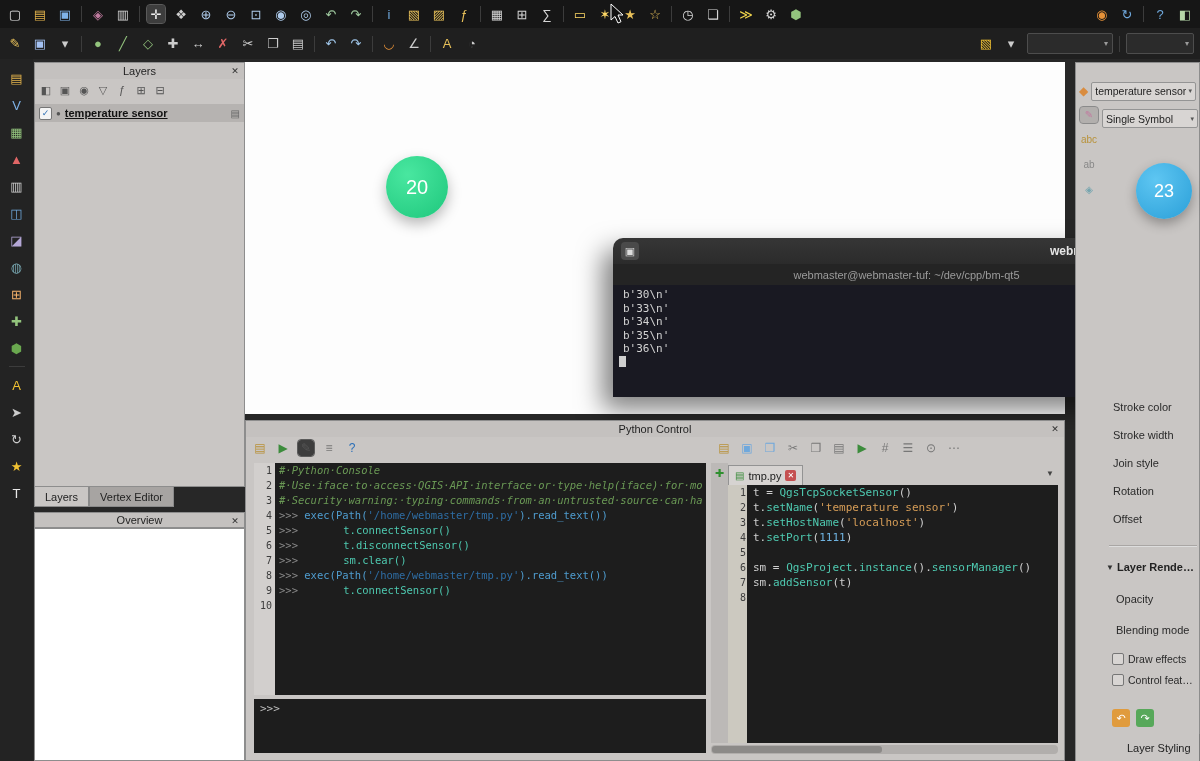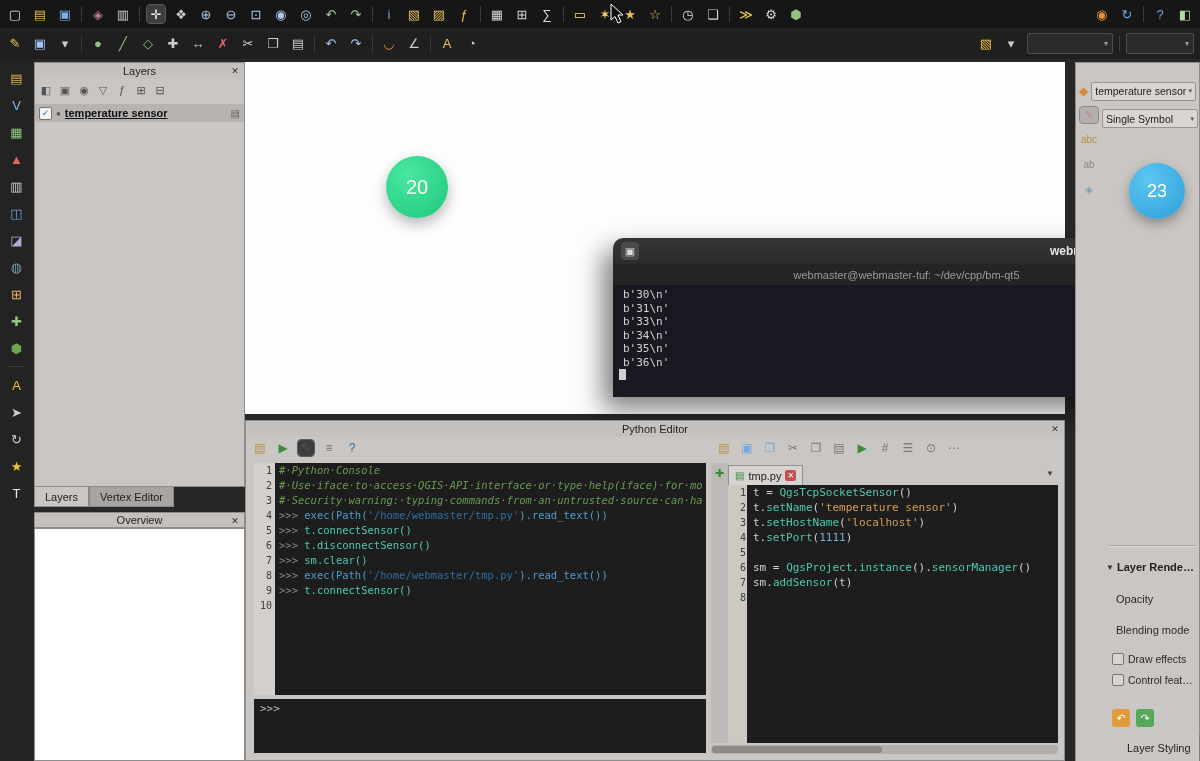--- a/index.html
+++ b/index.html
@@ -84,38 +84,38 @@
   .etab-caret{position:absolute;left:800px;top:48px;font-size:8px;color:#444;}
   .pc-editor{position:absolute;left:482px;top:64px;width:330px;height:258px;font-size:11px;line-height:15px;color:#cfcfcf;
     background:linear-gradient(to right,#ccc9c0 0,#ccc9c0 19px,#1d1d1d 19px);}
   .pc-hscroll{position:absolute;left:465px;top:324px;width:347px;height:9px;background:#b1aeac;border-radius:4px;}
   .pc-hthumb{position:absolute;left:1px;top:1px;width:170px;height:7px;background:#8c8a88;border-radius:3px;}
 
   .tok-comment{color:#6a9955;font-style:italic;}
   .tok-prompt{color:#8a8a8a;}
   .tok-kw{color:#4f9dd0;}
   .tok-str2{color:#2e6da4;}
-  .tok-call{color:#4ec9b0;}
+  .tok-call{color:#4ec9b0;margin-left:39px;}
   .tok-plain{color:#cfcfcf;}
   .tok-func{color:#4ec9b0;}
   .tok-str{color:#d69d57;}
   .tok-num{color:#6fb3e0;}
 
   
   .spp{position:absolute;left:1075px;top:62px;width:125px;height:699px;background:#c9c6c4;border:1px solid #8d8d8d;box-sizing:border-box;}
   .sp-toprow{position:absolute;left:3px;top:18px;width:117px;height:20px;display:flex;align-items:center;gap:3px;}
   .sp-layer-ic{font-size:12px;color:#d98c3f;}
   .combo-light{flex:1;min-width:0;height:19px;background:#d8d5d3;border:1px solid #949494;border-radius:2px;font-size:10.5px;color:#1e1e1e;display:flex;align-items:center;padding:0 3px;box-sizing:border-box;}
   .combo-light .val{white-space:nowrap;overflow:hidden;text-overflow:ellipsis;flex:1;}
   .combo-light .caret{font-size:7px;color:#555;margin-left:2px;}
   .sp-rail{position:absolute;left:2px;top:44px;width:22px;display:flex;flex-direction:column;gap:9px;align-items:center;}
   .sp-rail .ticon{width:18px;height:16px;font-size:10px;}
   .sp-rail .ticon.act{background:#b2afad;outline:1px solid #8a8a8a;}
   .sp-symbol{position:absolute;left:26px;top:46px;width:96px;display:flex;justify-content:flex-end;}
-  .sp-preview{position:absolute;left:53px;top:100px;width:56px;height:56px;border-radius:50%;
+  .sp-preview{position:absolute;left:60px;top:100px;width:56px;height:56px;border-radius:50%;
     background:radial-gradient(circle at 35% 30%, #5ec6f2, #2a9fd8);
     color:#fff;font-size:18px;display:flex;align-items:center;justify-content:center;box-shadow:0 5px 12px rgba(0,0,0,.3);}
   .prop-label{position:static;font-size:11px;color:#2a2a2a;margin:0 0 16px 0;}
   .sp-props{position:absolute;left:37px;top:338px;width:84px;}
   .groove{position:absolute;left:33px;top:482px;width:88px;height:1px;background:#a9a6a4;border-bottom:1px solid #ddd;}
   .sp-render-hdr{position:absolute;left:30px;top:498px;width:92px;font-size:11px;font-weight:bold;color:#222;display:flex;align-items:center;gap:3px;}
   .sp-render-hdr .arr{font-size:8px;color:#333;}
   .sp-render-hdr .txt{white-space:nowrap;overflow:hidden;text-overflow:ellipsis;}
   .sp-opacity{position:absolute;left:40px;top:530px;font-size:11px;color:#2a2a2a;}
   .sp-blend{position:absolute;left:40px;top:561px;font-size:11px;color:#2a2a2a;}
@@ -300,42 +300,39 @@
     </div>
     <div class="term-tab">
       <span>webmaster@webmaster-tuf: ~/dev/cpp/bm-qt5</span>
     </div>
     <div class="term-body codebox">
       <div>
           <div class="crow">
             <span class="cd"><span>b'30\n'</span></span>
           </div>
           <div class="crow">
-            <span class="cd"><span>b'31\n'</span></span>
-          </div>
-          <div class="crow">
             <span class="cd"><span>b'33\n'</span></span>
           </div>
           <div class="crow">
             <span class="cd"><span>b'34\n'</span></span>
           </div>
           <div class="crow">
             <span class="cd"><span>b'35\n'</span></span>
           </div>
           <div class="crow">
             <span class="cd"><span>b'36\n'</span></span>
           </div>
         </div>
       <div><span class="tcursor"></span></div>
     </div>
   </div>
 
   <div class="pcp">
     <div class="ptitle">
-      <span>Python Editor</span>
+      <span>Python Control</span>
       <span class="pclose">✕</span>
     </div>
     <div class="pc-tb">
       <div class="pc-tb-left">
           <span class="ticon" style="color: rgb(184, 146, 58);">▤</span>
           <span class="ticon" style="color: rgb(60, 140, 60);">▶</span>
           <span class="ticon act" style="color: rgb(85, 85, 85);">✎</span>
           <span class="ticon" style="color: rgb(119, 119, 119);">≡</span>
           <span class="ticon" style="color: rgb(42, 111, 184);">?</span>
         </div>
@@ -471,20 +468,27 @@
     <div class="sp-symbol">
       <div class="combo-light">
         <span class="val">Single Symbol</span>
         <span class="caret">▾</span>
       </div>
     </div>
     <div class="sp-preview">
       <span>23</span>
     </div>
 
+    <div class="sp-props">
+        <div class="prop-label">Stroke color</div>
+        <div class="prop-label">Stroke width</div>
+        <div class="prop-label">Join style</div>
+        <div class="prop-label">Rotation</div>
+        <div class="prop-label">Offset</div>
+      </div>
     <div class="groove"></div>
 
     <div class="sp-render-hdr">
       <span class="arr">▼</span>
       <span class="txt">Layer Rendering</span>
     </div>
     <div class="sp-opacity">Opacity</div>
     <div class="sp-blend">Blending mode</div>
 
     <div class="sp-chkrow sp-chk1">

